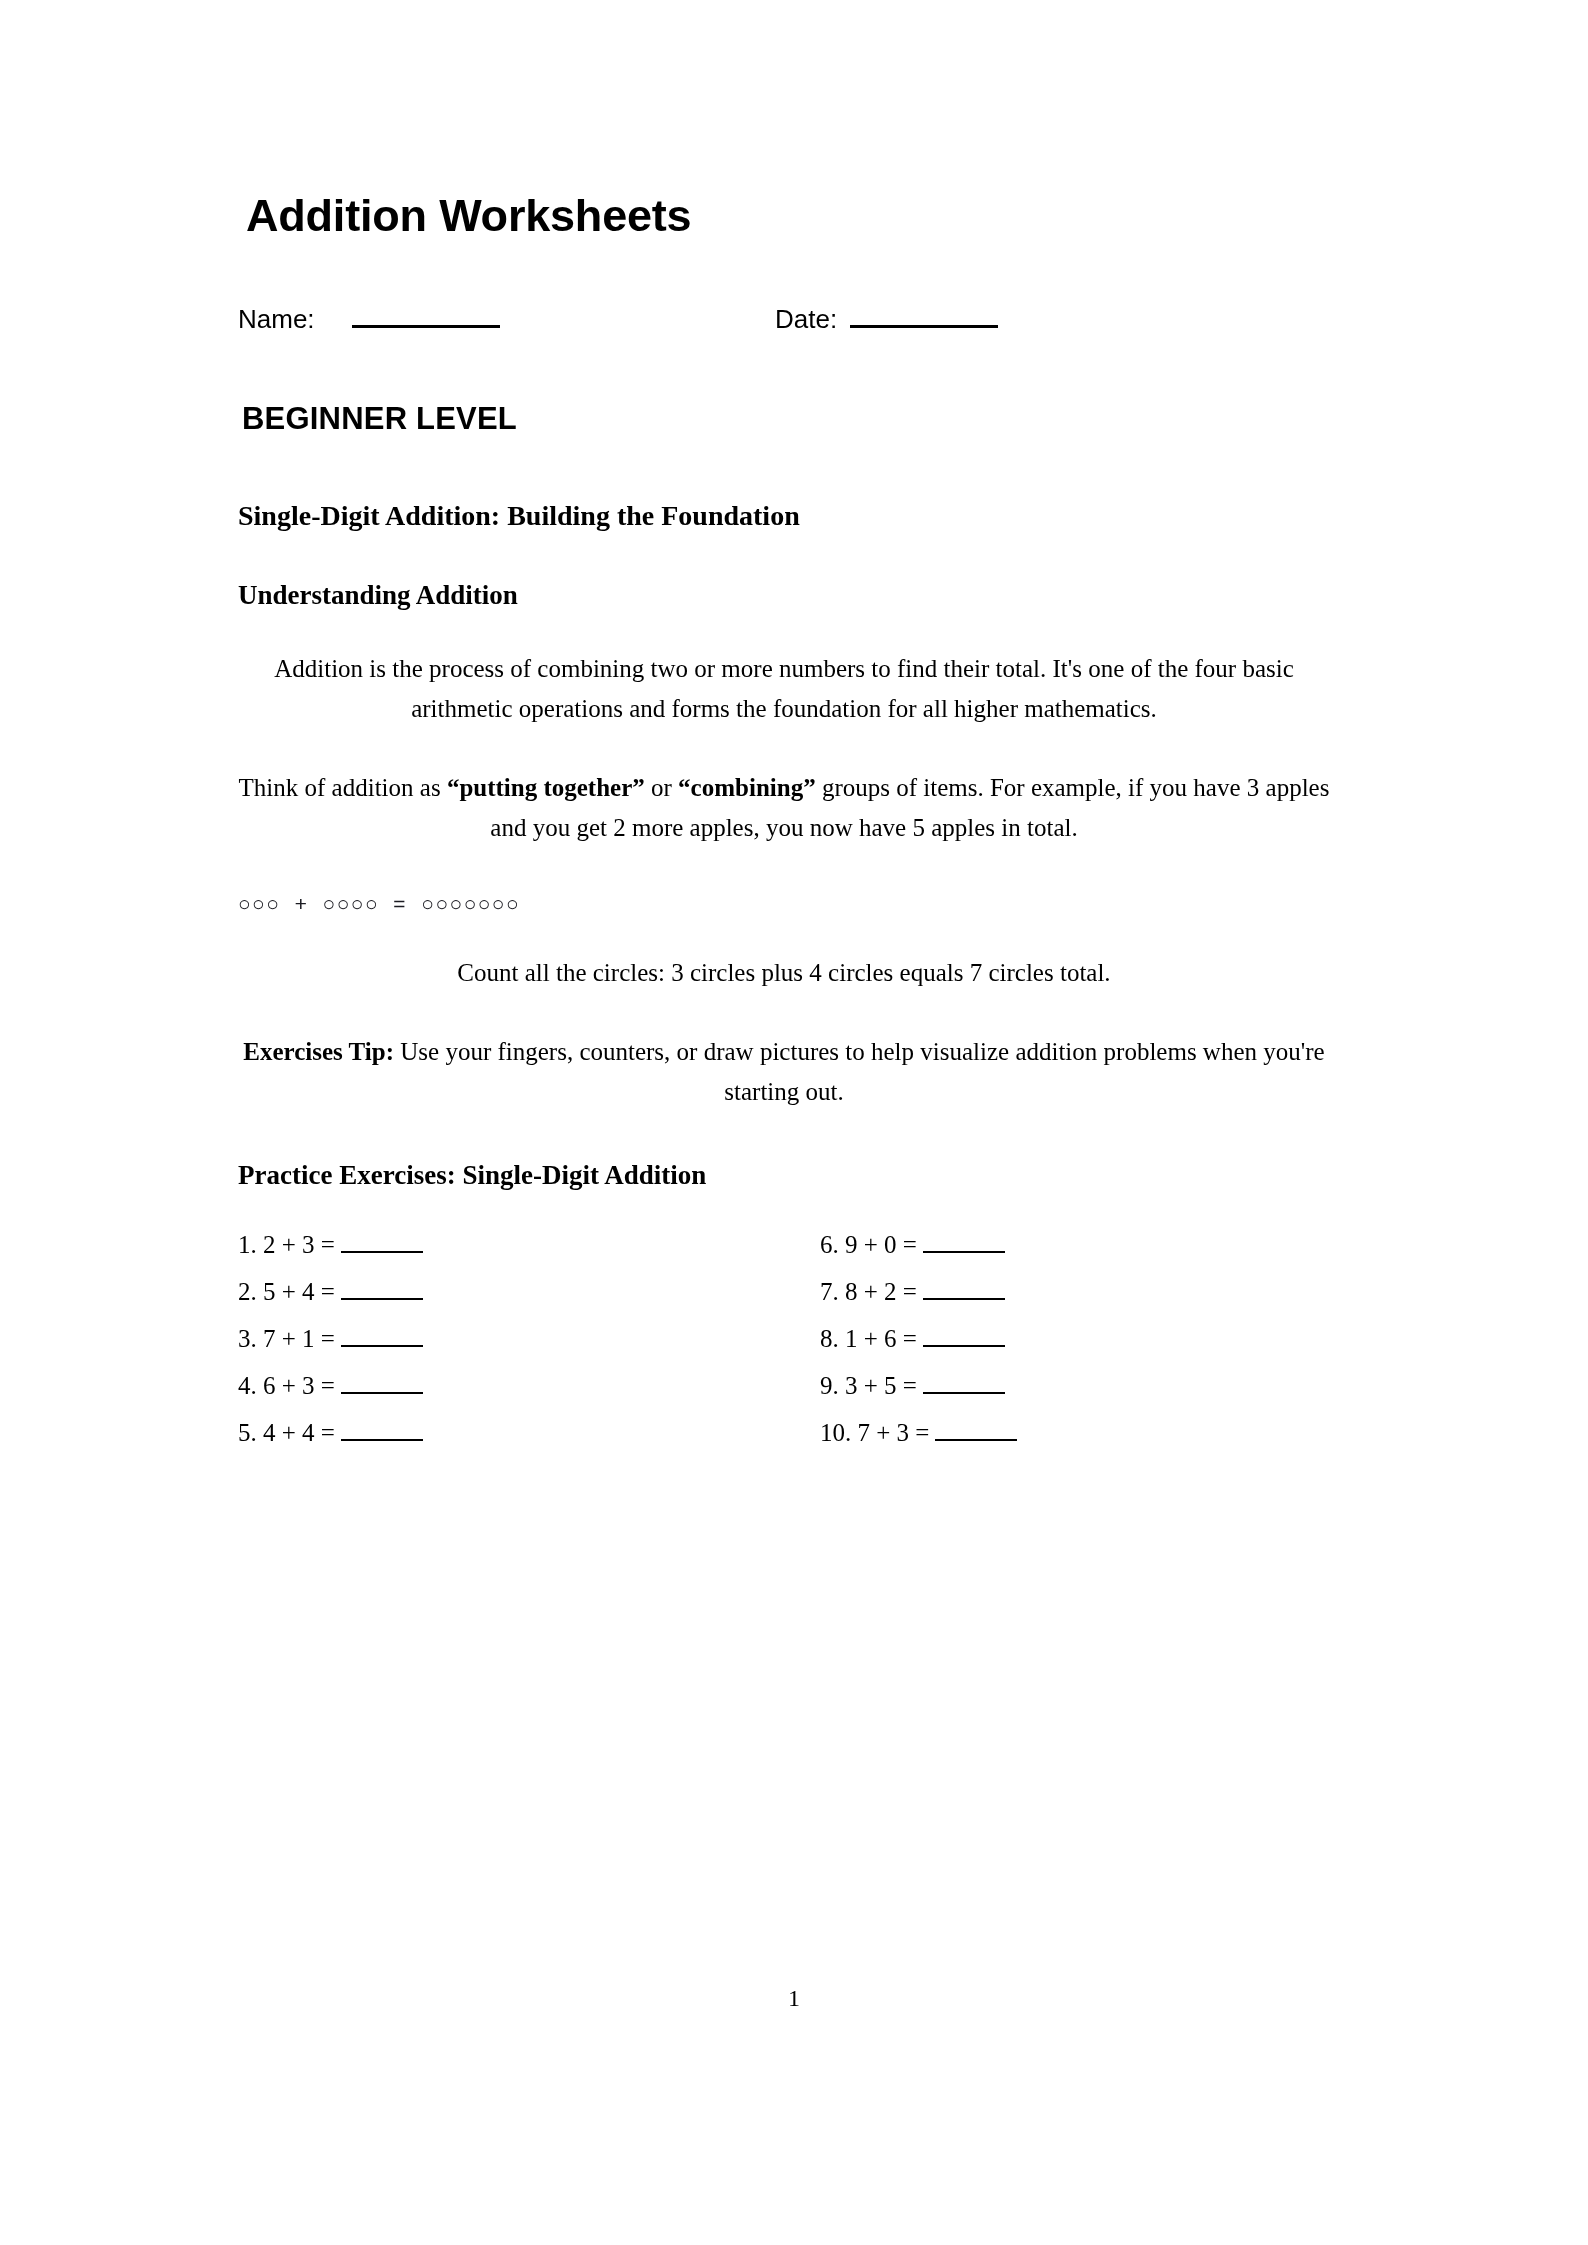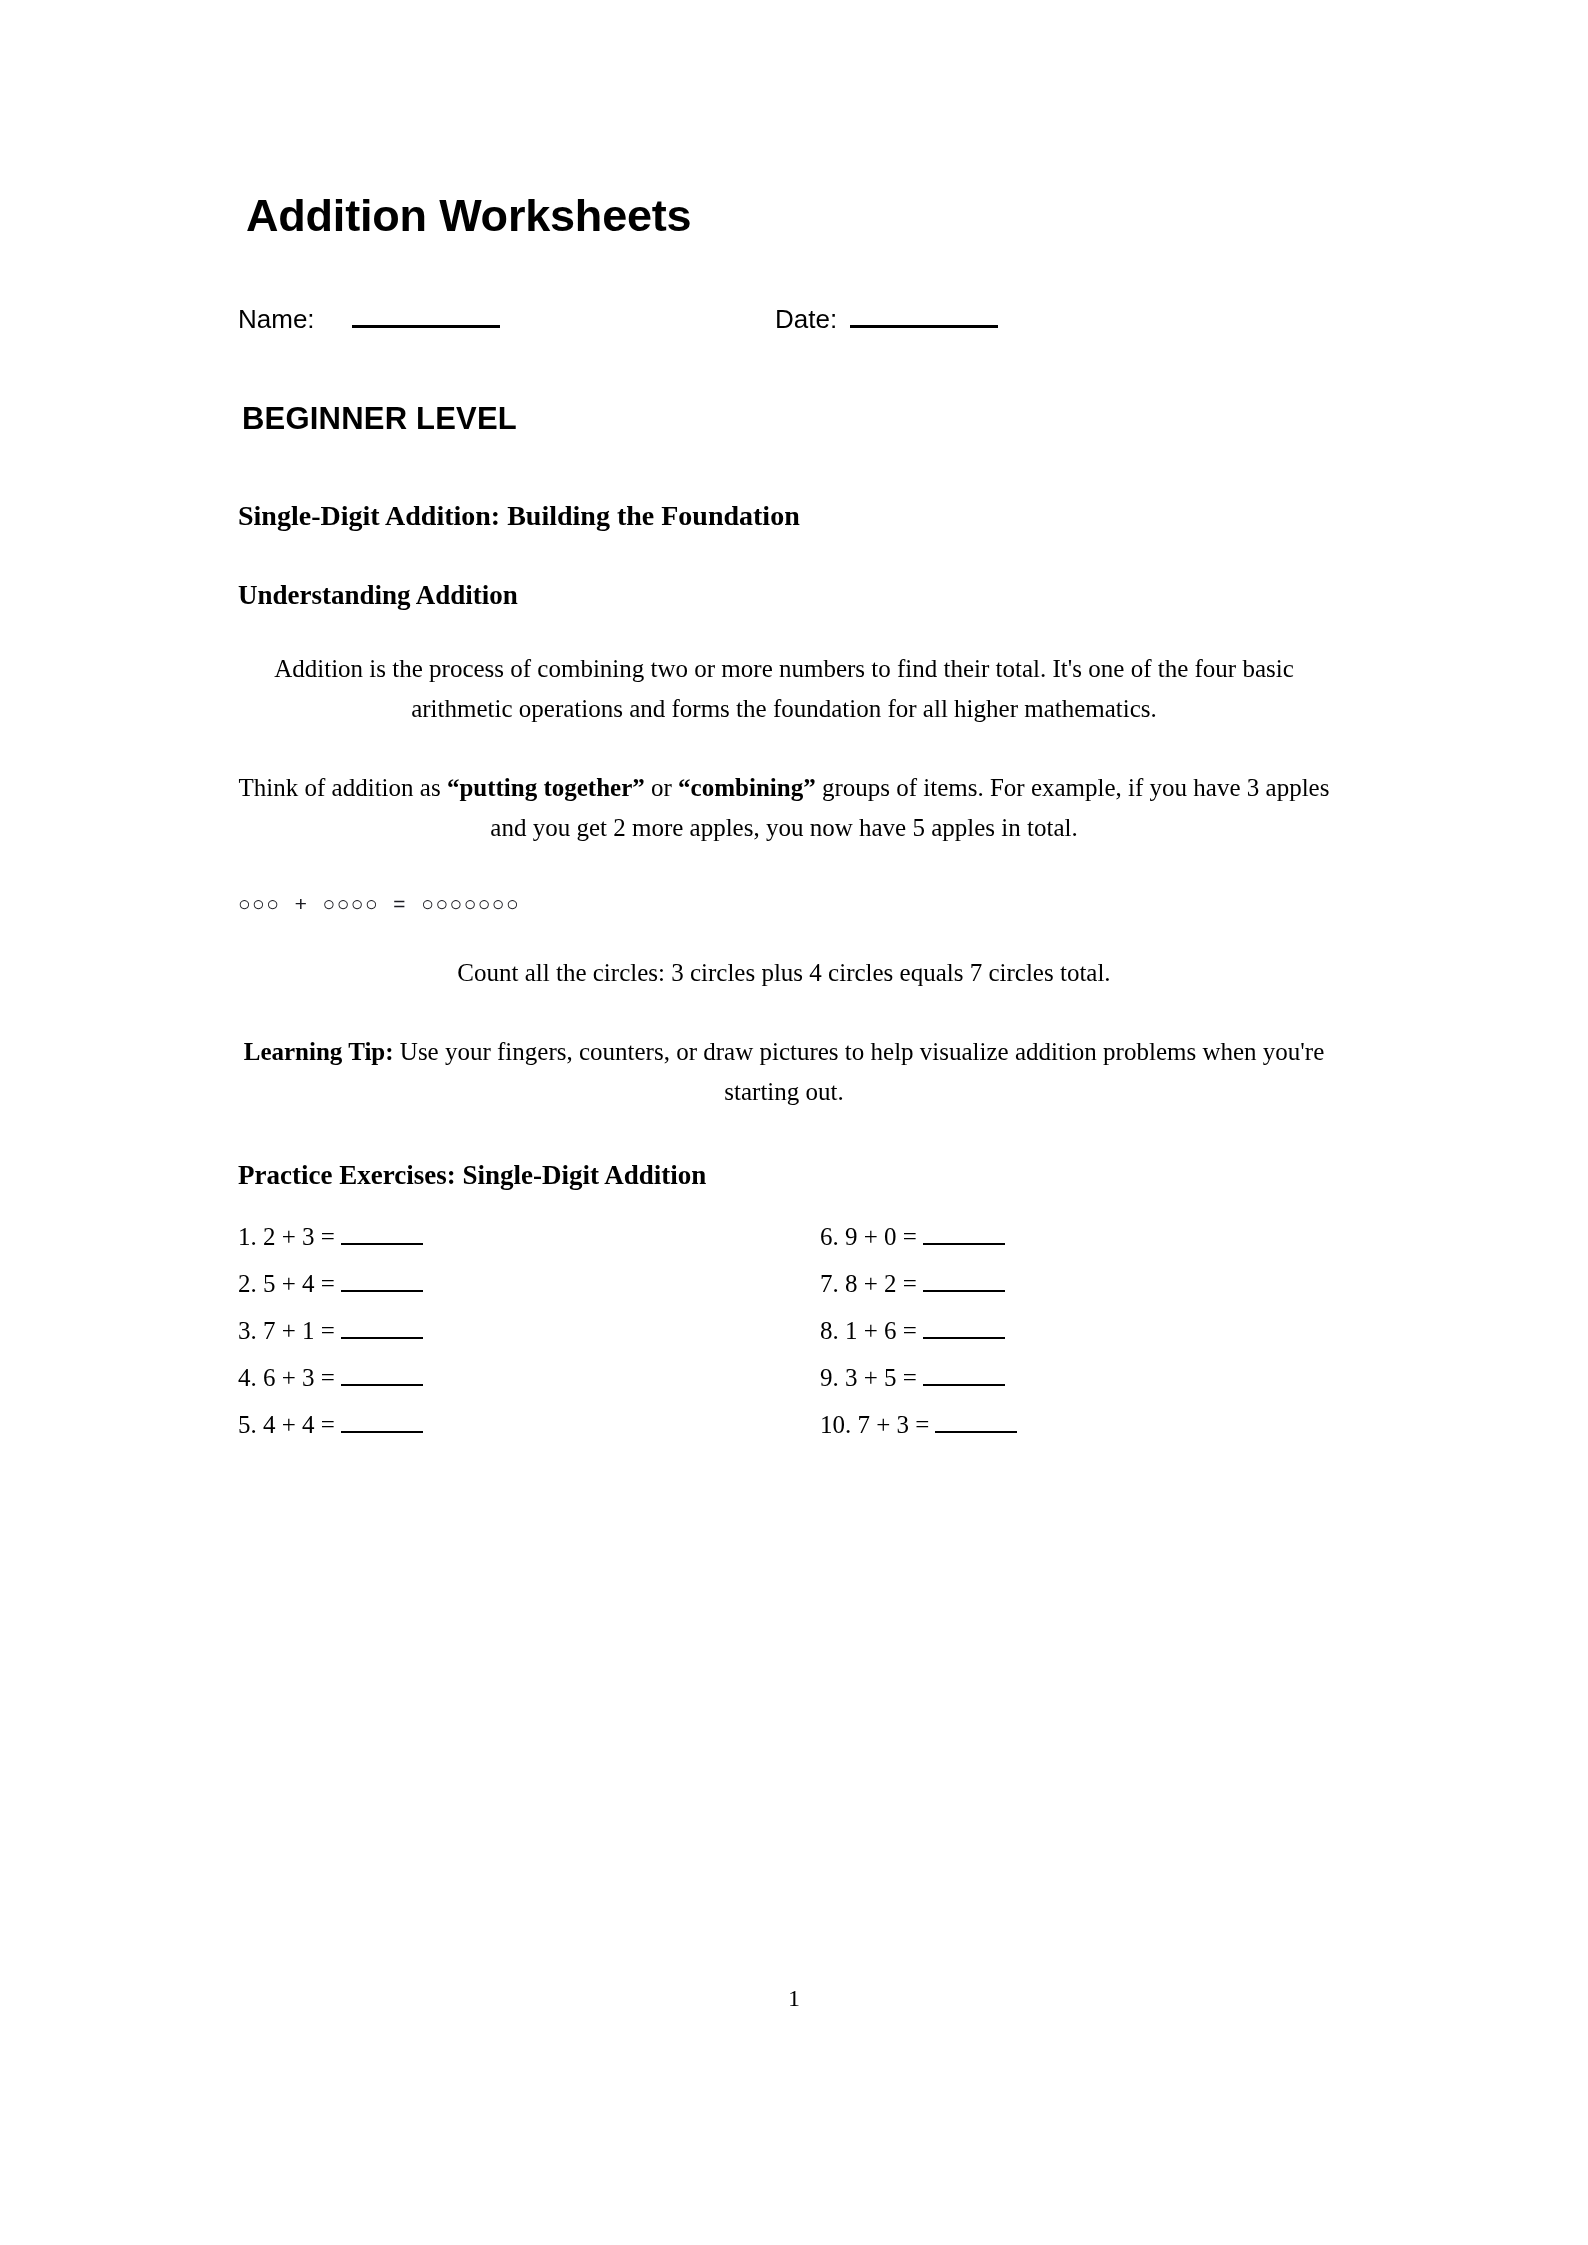--- a/index.html
+++ b/index.html
@@ -120,21 +120,21 @@
   }
 
   
   .exercises {
     position: relative;
     padding-top: 36px;
     height: 280px;
   }
   .ex-col {
     position: absolute;
-    top: 32px;
+    top: 40px;
   }
   .ex-col-left  { left: 0px; }
   .ex-col-right { left: 582px; }
   .ex-item {
     font-family: "Liberation Serif", "DejaVu Serif", serif;
     font-size: 25px;
     line-height: 1.0;
     height: 47px;
     white-space: nowrap;
     display: flex;
@@ -189,21 +189,21 @@
 
     <p class="body-text">Addition is the process of combining two or more numbers to find their total. It's one of the four basic arithmetic operations and forms the foundation for all higher mathematics.</p>
 
     <p class="body-text"><span>Think of addition as </span><b>“putting together”</b><span> or </span><b>“combining”</b><span> groups of items. For example, if you have 3 apples and you get 2 more apples, you now have 5 apples in total.</span></p>
 
 
     <p class="circle-line">○○○ + ○○○○ = ○○○○○○○</p>
 
     <p class="body-text tight">Count all the circles: 3 circles plus 4 circles equals 7 circles total.</p>
 
-    <p class="body-text"><b>Learning Tip:</b><span> Use your fingers, counters, or draw pictures to help visualize addition problems when you're starting out.</span></p>
+    <p class="body-text"><b>Exercises Tip:</b><span> Use your fingers, counters, or draw pictures to help visualize addition problems when you're starting out.</span></p>
 
     <h3 class="sub-heading">Practice Exercises: Single-Digit Addition</h3>
 
     <div class="exercises">
       <div class="ex-col ex-col-left">
         <div class="ex-item">
           <span class="ex-text">1. 2 + 3 =</span>
           <span class="ex-blank"></span>
         </div>
         <div class="ex-item">

